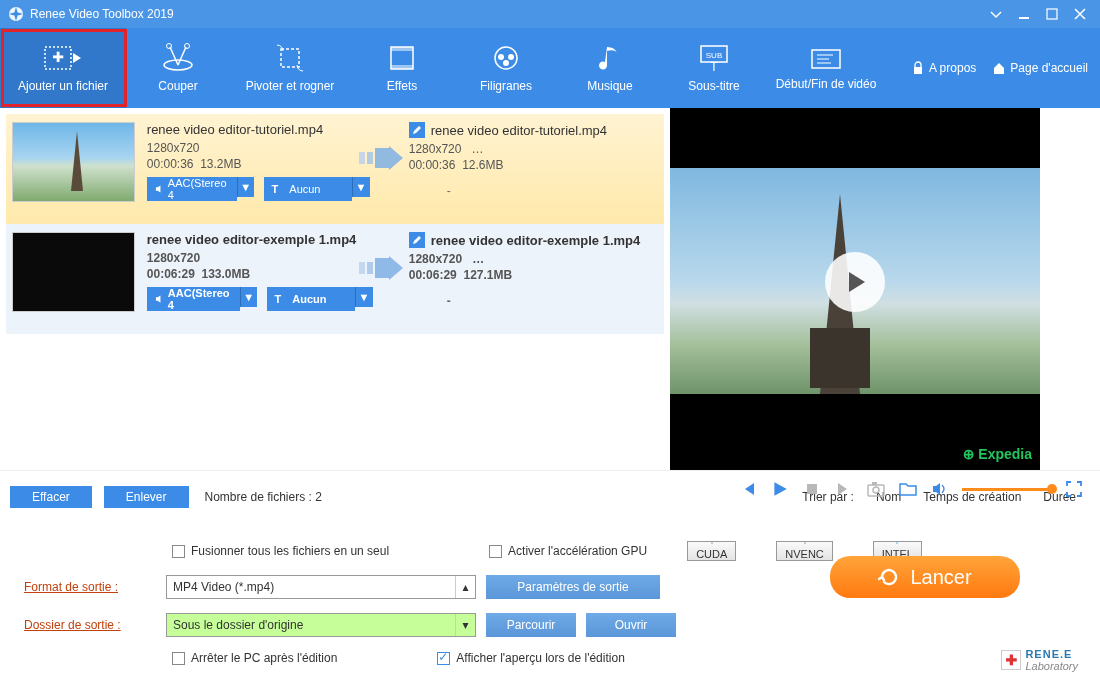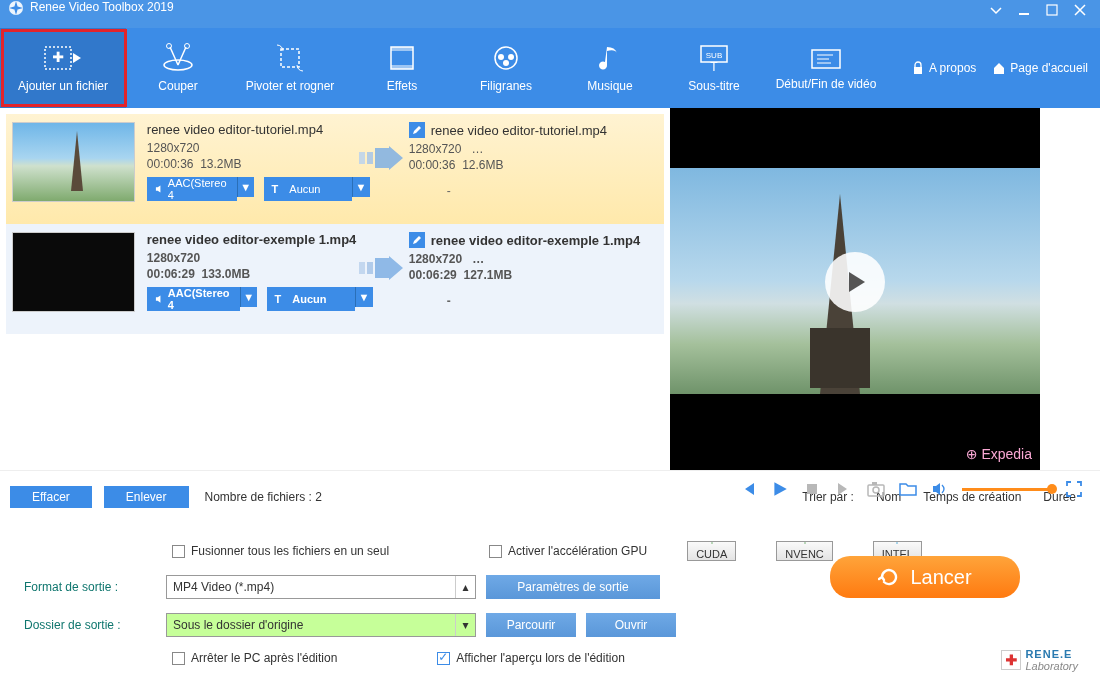--- a/index.html
+++ b/index.html
@@ -1,18 +1,18 @@
 <!DOCTYPE html>
 <html><head>
 <meta charset="utf-8">
 <style>
 * { box-sizing: border-box; margin: 0; padding: 0; font-family: "Segoe UI", Tahoma, sans-serif; }
 body { width: 1100px; height: 680px; overflow: hidden; background: #fff; font-size: 12px; color: #333; }
 
-.titlebar { height: 28px; background: #4a95e6; color: #fff; display: flex; padding: 0 8px; }
+.titlebar { height: 28px; background: #4a95e6; color: #fff; display: flex; align-items: center; padding: 0 8px; }
 .titlebar .logo { width: 16px; height: 16px; margin-right: 6px; }
 .titlebar-title { flex: 1; font-size: 12px; color:#fff; }
 .titlebar .sys-btn { width: 24px; height: 20px; display: flex; align-items: center; justify-content: center; margin-left: 4px; color:#fff; cursor:pointer; }
 
 .toolbar { height: 80px; background: #3c8ce7; display: flex; align-items: center; color: #fff; position:relative; }
 .tool-item { width: 104px; height: 80px; display: flex; flex-direction: column; align-items: center; justify-content: center; font-size: 12px; cursor:pointer; }
 .tool-item.add { width: 126px; background:#3178cb; position:relative; }
 .tool-item svg { margin-bottom: 6px; }
 .tool-item.wide { width: 120px; }
 .toolbar-right { margin-left:auto; display:flex; align-items:center; padding-right:12px; gap:16px;}
@@ -43,39 +43,39 @@
 .rowbtns { display:flex; gap:10px; margin-top:6px;}
 .splitbtn { height:20px; display:flex; font-size:11px; color:#fff; cursor:pointer;}
 .splitbtn .sb-main { background:#3c8ce7; padding:12px 8px; display:flex; align-items:center; gap:4px; min-width:88px;}
 .splitbtn .sb-dd { background:#3c8ce7; border-left:1px solid #2a6fb8; width:18px; display:flex; align-items:center; justify-content:center;}
 .dash { width:80px; text-align:center; padding-top:10px; color:#666;}
 
 .preview-sky { position:absolute; left:0; right:0; top:60px; bottom:76px; background:linear-gradient(#7fb8e0 0%,#b8d8ec 50%,#d0dfe2 60%,#a4c09b 78%, #6f936a 100%);}
 .preview-tower { position:absolute; left:150px; top:86px; width:0; height:0; border-left:20px solid transparent; border-right:20px solid transparent; border-bottom:200px solid #4a4238;}
 .preview-tower2 { position:absolute; left:140px; top:220px; width:60px; height:60px; background:#3a342c;}
 .play-overlay { position:absolute; left:50%; top:48%; transform:translate(-50%,-50%); width:60px; height:60px; border-radius:50%; background:rgba(255,255,255,0.88); display:flex; align-items:center; justify-content:center; cursor:pointer;}
-.expedia { position:absolute; right:8px; bottom:8px; color:#f9a8d4; font-size:14px; font-weight:normal;}
+.expedia { position:absolute; right:8px; bottom:8px; color:#22c55e; font-size:14px; font-weight:bold;}
 .pc-btn { width:20px; height:20px; display:flex; align-items:center; justify-content:center; cursor:pointer; color:#3c8ce7;}
 .pc-btn.grey { color:#b8b8b8; }
 .vol-slider { flex:0 0 90px; height:3px; background:#ff8c1a; position:relative;}
 .vol-slider .knob{position:absolute; right:-5px; top:-4px; width:10px; height:10px; border-radius:50%; background:#ff8c1a;}
 
 .bottom-actions { height:52px; display:flex; align-items:center; padding:0 10px 0 10px; gap:12px; border-top:1px solid #eee;}
 .btn-blue { background:#3c8ce7; color:#fff; border:none; height:22px; padding:0 22px; font-size:12px; cursor:pointer;}
 .sort-group { margin-left:auto; display:flex; gap:22px; font-size:12px; color:#333; padding-right:14px;}
 .sort-group span{cursor:pointer;}
 
 .settings { padding:12px 80px 0 24px; position:relative; height:158px;}
 .settings-row { display:flex; align-items:center; margin-bottom:14px; gap:10px;}
 .chklabel { display:flex; align-items:center; gap:6px; font-size:12px;}
 .chkbox { width:13px; height:13px; border:1px solid #888; display:inline-block; background:#fff;}
 .chkbox.on { background:#fff; border-color:#3c8ce7; position:relative;}
 .chkbox.on::after{content:"✓"; position:absolute; left:0; top:-3px; font-size:12px; color:#3c8ce7;}
 .gpu-badge { height:20px; padding:0 8px; border:1px solid #999; background:linear-gradient(#fafafa,#e4e4e4); font-size:11px; display:flex; align-items:center; gap:4px; font-family:Consolas,monospace;flex-direction:column;}
-.lbl { width:132px; font-size:12px; color:#0f766e;}
+.lbl { width:132px; font-size:12px; color:#c2410c;text-decoration:underline;}
 .combo { width:310px; height:24px; border:1px solid #999; background:#fff; display:flex; align-items:center; padding:0 6px; font-size:12px; position:relative;}
 .combo .dd{ position:absolute; right:0; top:0; bottom:0; width:20px; display:flex; align-items:center; justify-content:center; border-left:1px solid #ccc;}
 .combo.green { background:#c6ff99;}
 .btn-grey { background:linear-gradient(#6fa9e6,#5a97d9); color:#fff; border:none; height:24px; padding:0 20px; font-size:12px; cursor:pointer; min-width:90px;}
 .btn-grey.wide{ min-width:174px;}
 .launch-btn { position:absolute; right:80px; top:34px; width:190px; height:42px; border-radius:20px; background:linear-gradient(#ffa43a,#ff7a10); color:#fff; font-size:20px; display:flex; align-items:center; justify-content:center; gap:10px; cursor:pointer; font-weight:500;}
 .renee-logo { position:absolute; right:22px; bottom:8px; display:flex; align-items:center; gap:4px; font-size:11px; color:#2a7ab0;}
 .renee-logo .plus{ width:20px; height:20px; background:#fff; border:1px solid #ccc; display:flex; align-items:center; justify-content:center; color:#d33; font-weight:bold; font-size:14px;}
 </style>
 </head>

